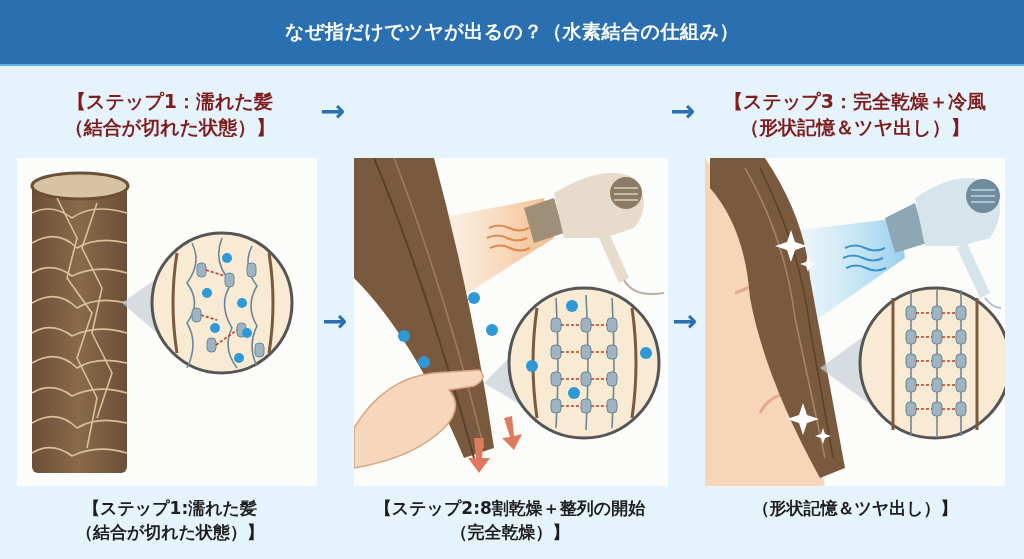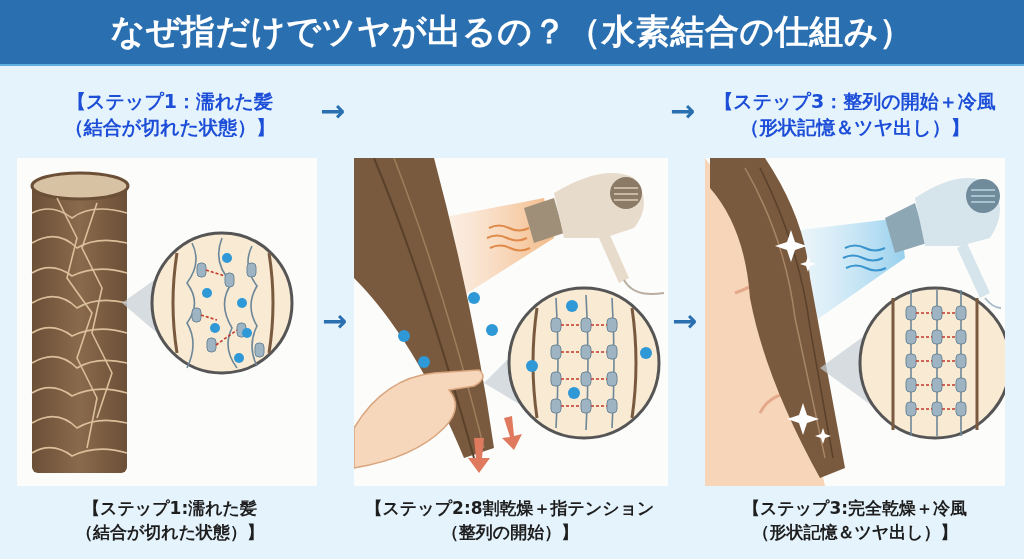--- a/index.html
+++ b/index.html
@@ -10,25 +10,25 @@
     color: #1e1e1e;
     position: relative;
   }
   .header {
     position: absolute; left: 0; top: 0; width: 1024px; height: 66px;
     background: #2a6fb0;
     border-bottom: 2px solid #5fb0e0;
     display: flex; align-items: center; justify-content: center;
   }
   .header h1 {
-    color: #fff; font-size: 34px; font-weight: bold; letter-spacing: 0.5px;
+    color: #fff; font-size: 19px; font-weight: bold; letter-spacing: 0.5px;
   }
   .step-label {
     position: absolute; text-align: center; font-weight: bold;
-    font-size: 19px; line-height: 26px; color: #1d4ed8;
+    font-size: 19px; line-height: 26px; color: #7f1d1d;
   }
   .step-label .l { display: block; white-space: nowrap; }
   .cap {
     position: absolute; text-align: center; font-weight: bold;
     font-size: 17px; line-height: 24px; color: #1e1e1e;
   }
   .cap .l { display: block; white-space: nowrap; }
   .arrow {
     position: absolute; color: #2a6fb0; font-size: 30px; font-weight: bold;
     line-height: 30px;
@@ -48,21 +48,21 @@
 
 <div class="step-label" style="left:40px; top:88px; width:260px;">
   <span class="l">【ステップ1：濡れた髪</span>
   <span class="l">（結合が切れた状態）】</span>
 </div>
 <div class="arrow" style="left:320px; top:96px;">→</div>
 <div class="step-label" style="left:362px; top:88px; width:300px;">
 </div>
 <div class="arrow" style="left:670px; top:96px;">→</div>
 <div class="step-label" style="left:705px; top:88px; width:300px;">
-  <span class="l">【ステップ3：整列の開始＋冷風</span>
+  <span class="l">【ステップ3：完全乾燥＋冷風</span>
   <span class="l">（形状記憶＆ツヤ出し）】</span>
 </div>
 
 <div class="panel" style="left:17px; width:300px;">
   <svg width="300" height="328" viewBox="0 0 300 328">
     <defs>
       <linearGradient id="strand" x1="0" x2="1">
         <stop offset="0" stop-color="#6b4f37"></stop>
         <stop offset="0.5" stop-color="#8a6a4c"></stop>
         <stop offset="1" stop-color="#6b4f37"></stop>
@@ -274,19 +274,18 @@
         <line x1="237" y1="251" x2="251" y2="251"></line>
     </g>
   </svg>
 </div>
 
 <div class="cap" style="left:40px; top:496px; width:260px;">
   <span class="l">【ステップ1:濡れた髪</span>
   <span class="l">（結合が切れた状態）】</span>
 </div>
 <div class="cap" style="left:350px; top:496px; width:320px;">
-  <span class="l">【ステップ2:8割乾燥＋指テンション</span>
-  <span class="l">（整列の開始）】</span>
+  <span class="l">【ステップ2:8割乾燥＋整列の開始</span>
+  <span class="l">（完全乾燥）】</span>
 </div>
 <div class="cap" style="left:705px; top:496px; width:300px;">
-  <span class="l">【ステップ3:完全乾燥＋冷風</span>
   <span class="l">（形状記憶＆ツヤ出し）】</span>
 </div>
 
 </body></html>

